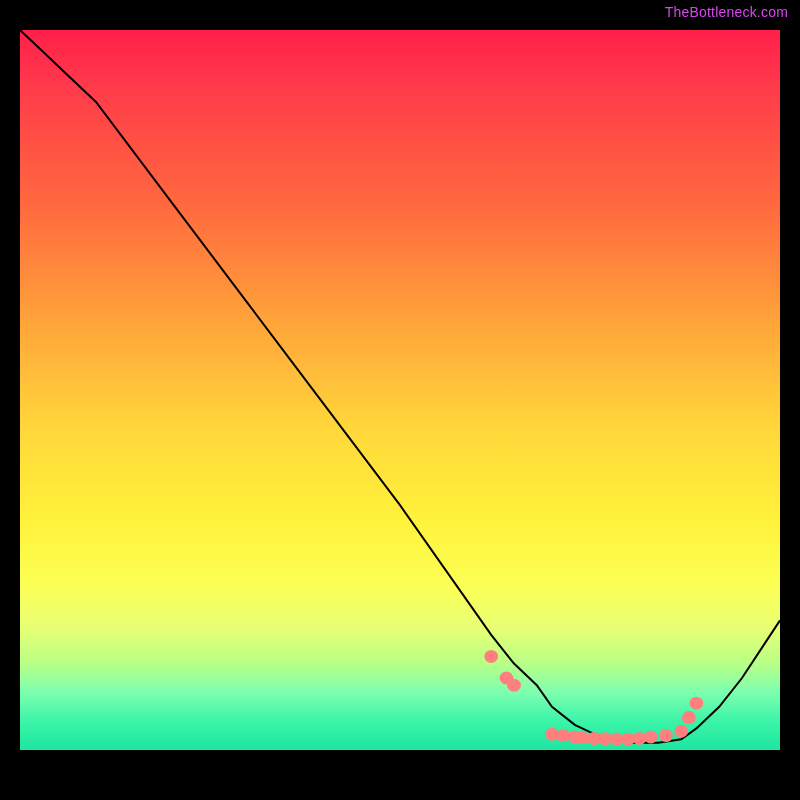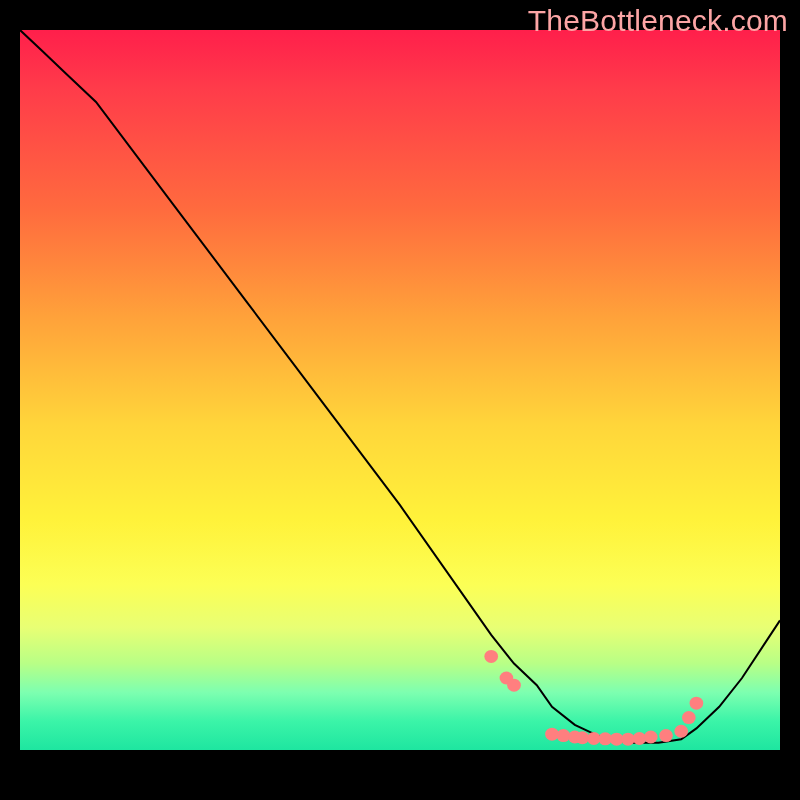--- a/index.html
+++ b/index.html
@@ -14,22 +14,22 @@
   .frame {
     position: relative;
     width: 800px;
     height: 800px;
     background: #000;
   }
   .watermark {
     position: absolute;
     top: 4px;
     right: 12px;
-    color: #fca5a5;
-    font-size: 30px;
+    color: #d946ef;
+    font-size: 14px;
     letter-spacing: 0.2px;
     font-weight: 500;
     z-index: 20;
   }
   .plot-outer {
     position: absolute;
     left: 20px;
     right: 20px;
     top: 30px;
     bottom: 50px;

